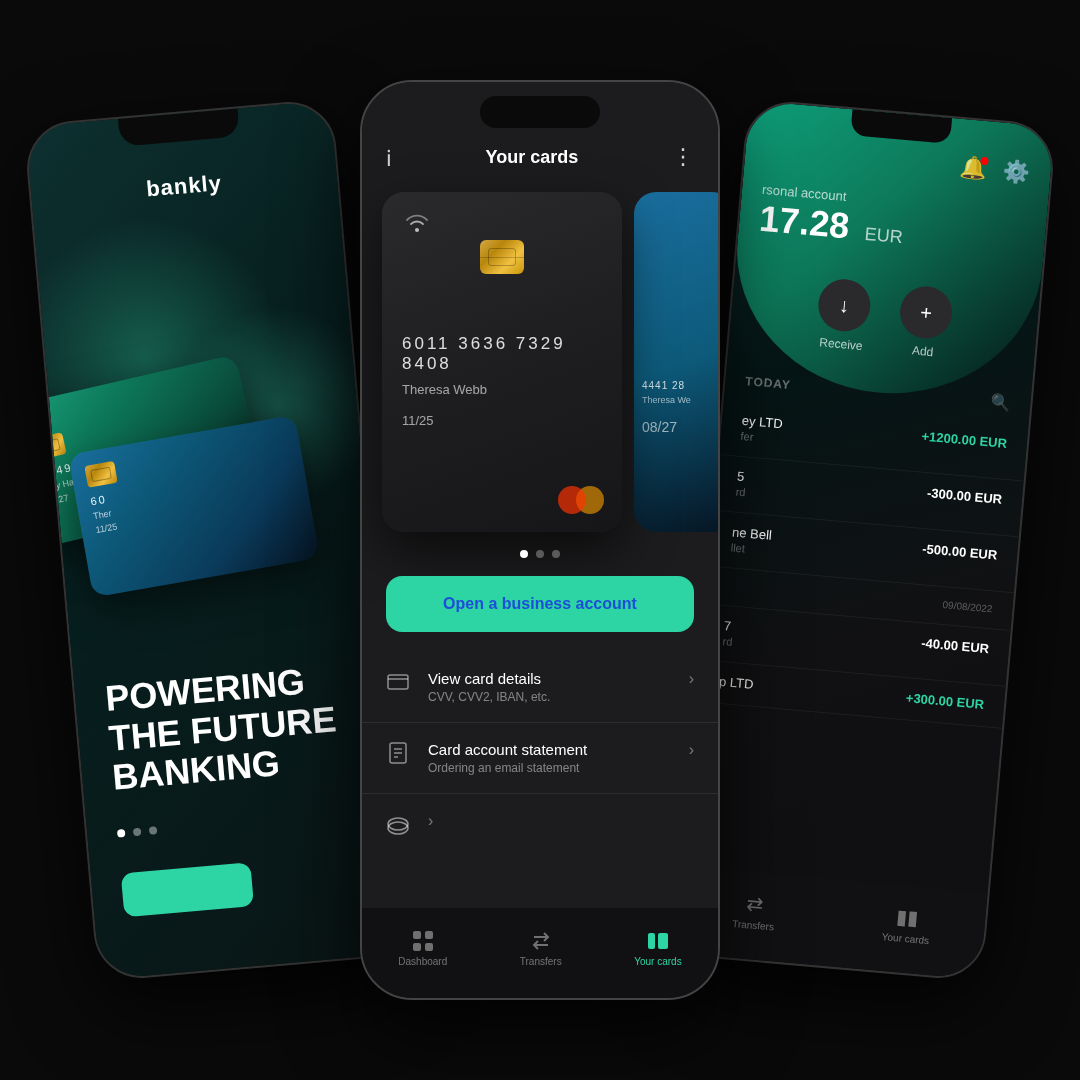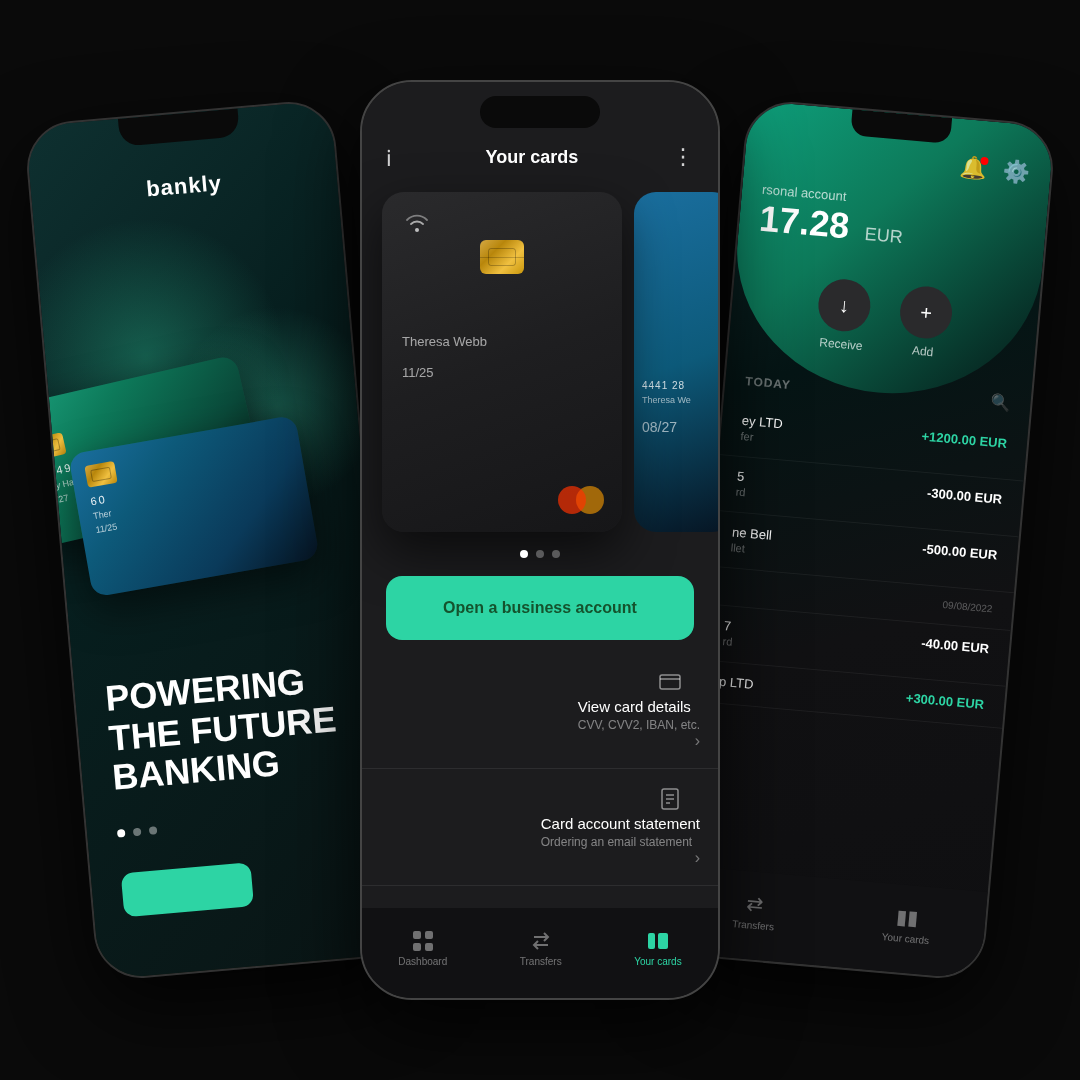--- a/index.html
+++ b/index.html
@@ -389,47 +389,46 @@
       background: rgba(255,255,255,0.3);
     }
     .card-dot.active { background: white; }
 
     
     .cta-btn {
       position: absolute;
       top: 494px;
       left: 24px;
       right: 24px;
-      height: 64px;
+      height: 56px;
       background: #2dd4a4;
       border-radius: 16px;
       display: flex;
       align-items: center;
       justify-content: center;
-      color: #14532d;
+      color: #1d4ed8;
       font-size: 16px;
       font-weight: 600;
       cursor: pointer;
     }
 
     
     .menu-items {
       position: absolute;
       top: 570px;
       left: 0;
       right: 0;
     }
 
     .menu-item {
       display: flex;
-      align-items: flex-end;
-      padding: 18px 18px;
+      align-items: flex-start;
+      padding: 18px 24px;
       border-bottom: 1px solid rgba(255,255,255,0.08);
       cursor: pointer;
-      flex-direction: column;
     }
 
     .menu-icon {
       width: 28px;
       height: 28px;
       margin-right: 14px;
       color: rgba(255,255,255,0.6);
       flex-shrink: 0;
     }
 
@@ -847,20 +846,21 @@
     <div class="main-card-container">
       <div class="main-card">
         <div class="main-card-wifi">
           <svg width="30" height="20" viewBox="0 0 30 20" fill="none">
             <path d="M15 16a2 2 0 1 1 0 4 2 2 0 0 1 0-4z" fill="rgba(255,255,255,0.7)"></path>
             <path d="M9 12c1.6-1.6 3.8-2.5 6-2.5s4.4.9 6 2.5" stroke="rgba(255,255,255,0.6)" stroke-width="1.8" fill="none" stroke-linecap="round"></path>
             <path d="M5 8c2.7-2.7 6.4-4.3 10-4.3s7.3 1.6 10 4.3" stroke="rgba(255,255,255,0.4)" stroke-width="1.8" fill="none" stroke-linecap="round"></path>
           </svg>
         </div>
         <div class="main-card-chip"></div>
+        <div class="main-card-number">6011 3636 7329 8408</div>
         <div class="main-card-name">Theresa Webb</div>
         <div class="main-card-expiry">11/25</div>
         <div class="main-card-mc">
           <div class="mc1"></div>
           <div class="mc2"></div>
         </div>
       </div>
 
       <div class="second-card-peek">
         <div class="second-card-number">4441 28</div>

